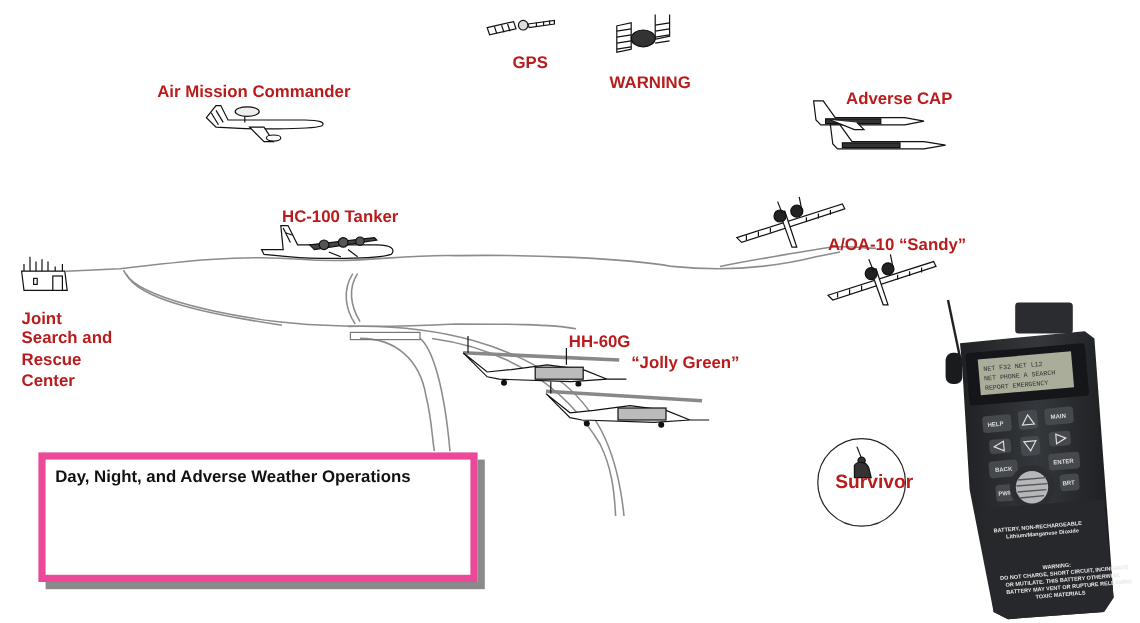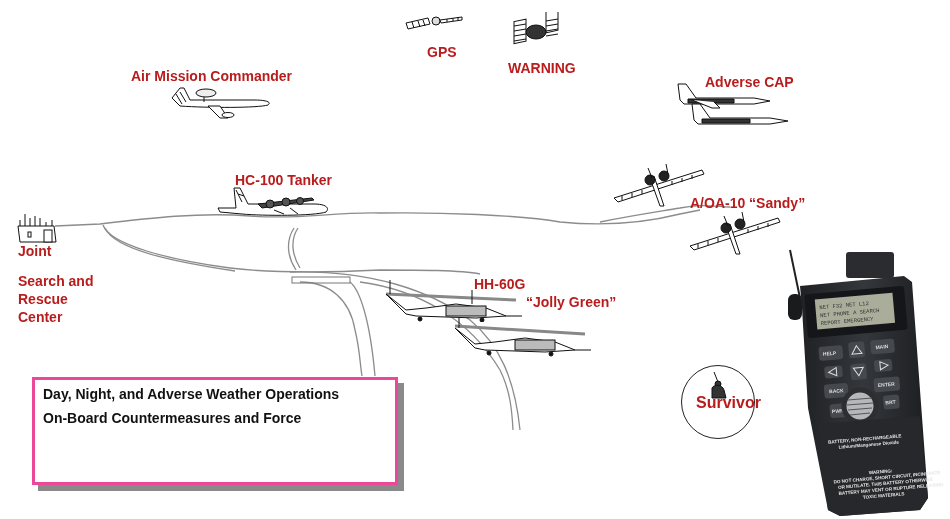--- a/index.html
+++ b/index.html
@@ -1,20 +1,20 @@
 <!DOCTYPE html>
 <html><head>
 <meta charset="utf-8">
 <style>
   html, body { margin:0; padding:0; background:#ffffff; }
   body { width:950px; height:519px; position:relative; overflow:hidden; font-family:"Liberation Serif", serif; }
   .lbl { position:absolute; font-family:Liberation Sans, sans-serif; font-weight:bold; font-size:14px; color:#b91c1c; white-space:nowrap; }
   #links { position:absolute; left:0; top:0; width:950px; height:519px; }
   .icon { position:absolute; }
-  .infobox { position:absolute; left:32px; top:377px; width:366px; height:108px; border:3px solid #ec4899; background:#fff; box-shadow:6px 6px 0 #8a8a8a; padding:6px 0 0 8px; box-sizing:border-box; }
+  .infobox { position:absolute; left:32px; top:377px; width:366px; height:108px; border:6px solid #ec4899; background:#fff; box-shadow:6px 6px 0 #8a8a8a; padding:6px 0 0 8px; box-sizing:border-box; }
   .infobox div { font-family:"Liberation Sans", sans-serif; font-weight:bold; font-size:14px; color:#111; line-height:17px; }
   .infobox .gap { margin-top:7px; }
   .survivor-circle { position:absolute; left:681px; top:365px; width:72px; height:72px; border:1px solid #222; border-radius:50%; background:#fff; }
   .radio { position:absolute; left:780px; top:248px; width:170px; height:271px; }
   .key { font-family:"Liberation Sans", sans-serif; font-size:5px; fill:#ddd; font-weight:bold; }
   .lcd { font-family:"Liberation Mono", monospace; font-size:5.5px; fill:#333; }
   .batt { font-family:"Liberation Sans", sans-serif; font-size:4.6px; fill:#e6e6e6; font-weight:bold; }
 </style>
 </head>
 <body>
@@ -116,21 +116,21 @@
 </svg>
 
 <svg class="icon" style="left:16px;top:212px" width="42" height="36" viewBox="0 0 42 36">
   <g stroke="#111" fill="#fff" stroke-width="1">
     <path d="M4,14 L4,8 M9,14 L9,2 M14,14 L14,6 M19,14 L19,4 M24,14 L24,6 M30,14 L30,10 M36,14 L36,8"></path>
     <path d="M2,14 L38,14 L40,30 L4,30 Z"></path>
     <rect x="12" y="20" width="3" height="5"></rect>
     <rect x="28" y="18" width="8" height="12"></rect>
   </g>
 </svg>
-<div class="lbl" style="left:18px;top:243px;">Joint</div>
+<div class="lbl" style="left:18px;top:257px;">Joint</div>
 <div class="lbl" style="left:18px;top:273px;">Search and</div>
 <div class="lbl" style="left:18px;top:291px;">Rescue</div>
 <div class="lbl" style="left:18px;top:309px;">Center</div>
 
 <div class="lbl" style="left:474px;top:276px;">HH-60G</div>
 <div class="lbl" style="left:526px;top:294px;">“Jolly Green”</div>
 <svg class="icon" style="left:376px;top:278px" width="150" height="44" viewBox="0 0 150 44">
   <g stroke="#111" fill="#fff" stroke-width="1">
     <path d="M10,16 L140,22" stroke="#888" stroke-width="3"></path>
     <path d="M14,2 L14,16"></path>
@@ -148,21 +148,20 @@
     <path d="M10,12 L30,28 L50,26 L80,22 L110,26 L130,34 L100,36 L40,34 L30,32 Z"></path>
     <rect x="70" y="24" width="40" height="10" fill="#bbb"></rect>
     <path d="M130,34 L146,34"></path>
     <circle cx="44" cy="37" r="2" fill="#111"></circle>
     <circle cx="106" cy="38" r="2" fill="#111"></circle>
   </g>
 </svg>
 
 <div class="infobox">
   <div>Day, Night, and Adverse Weather Operations</div>
-  <div class="gap">On-Board Countermeasures and Force</div>
 </div>
 
 <div class="survivor-circle"></div>
 <svg class="icon" style="left:706px;top:372px" width="24" height="30" viewBox="0 0 24 30">
   <g stroke="#111" fill="#333" stroke-width="1">
     <path d="M8,0 L12,10" fill="none"></path>
     <circle cx="12" cy="12" r="3"></circle>
     <path d="M6,16 C8,12 16,12 18,18 L20,26 L6,26 Z"></path>
   </g>
 </svg>

